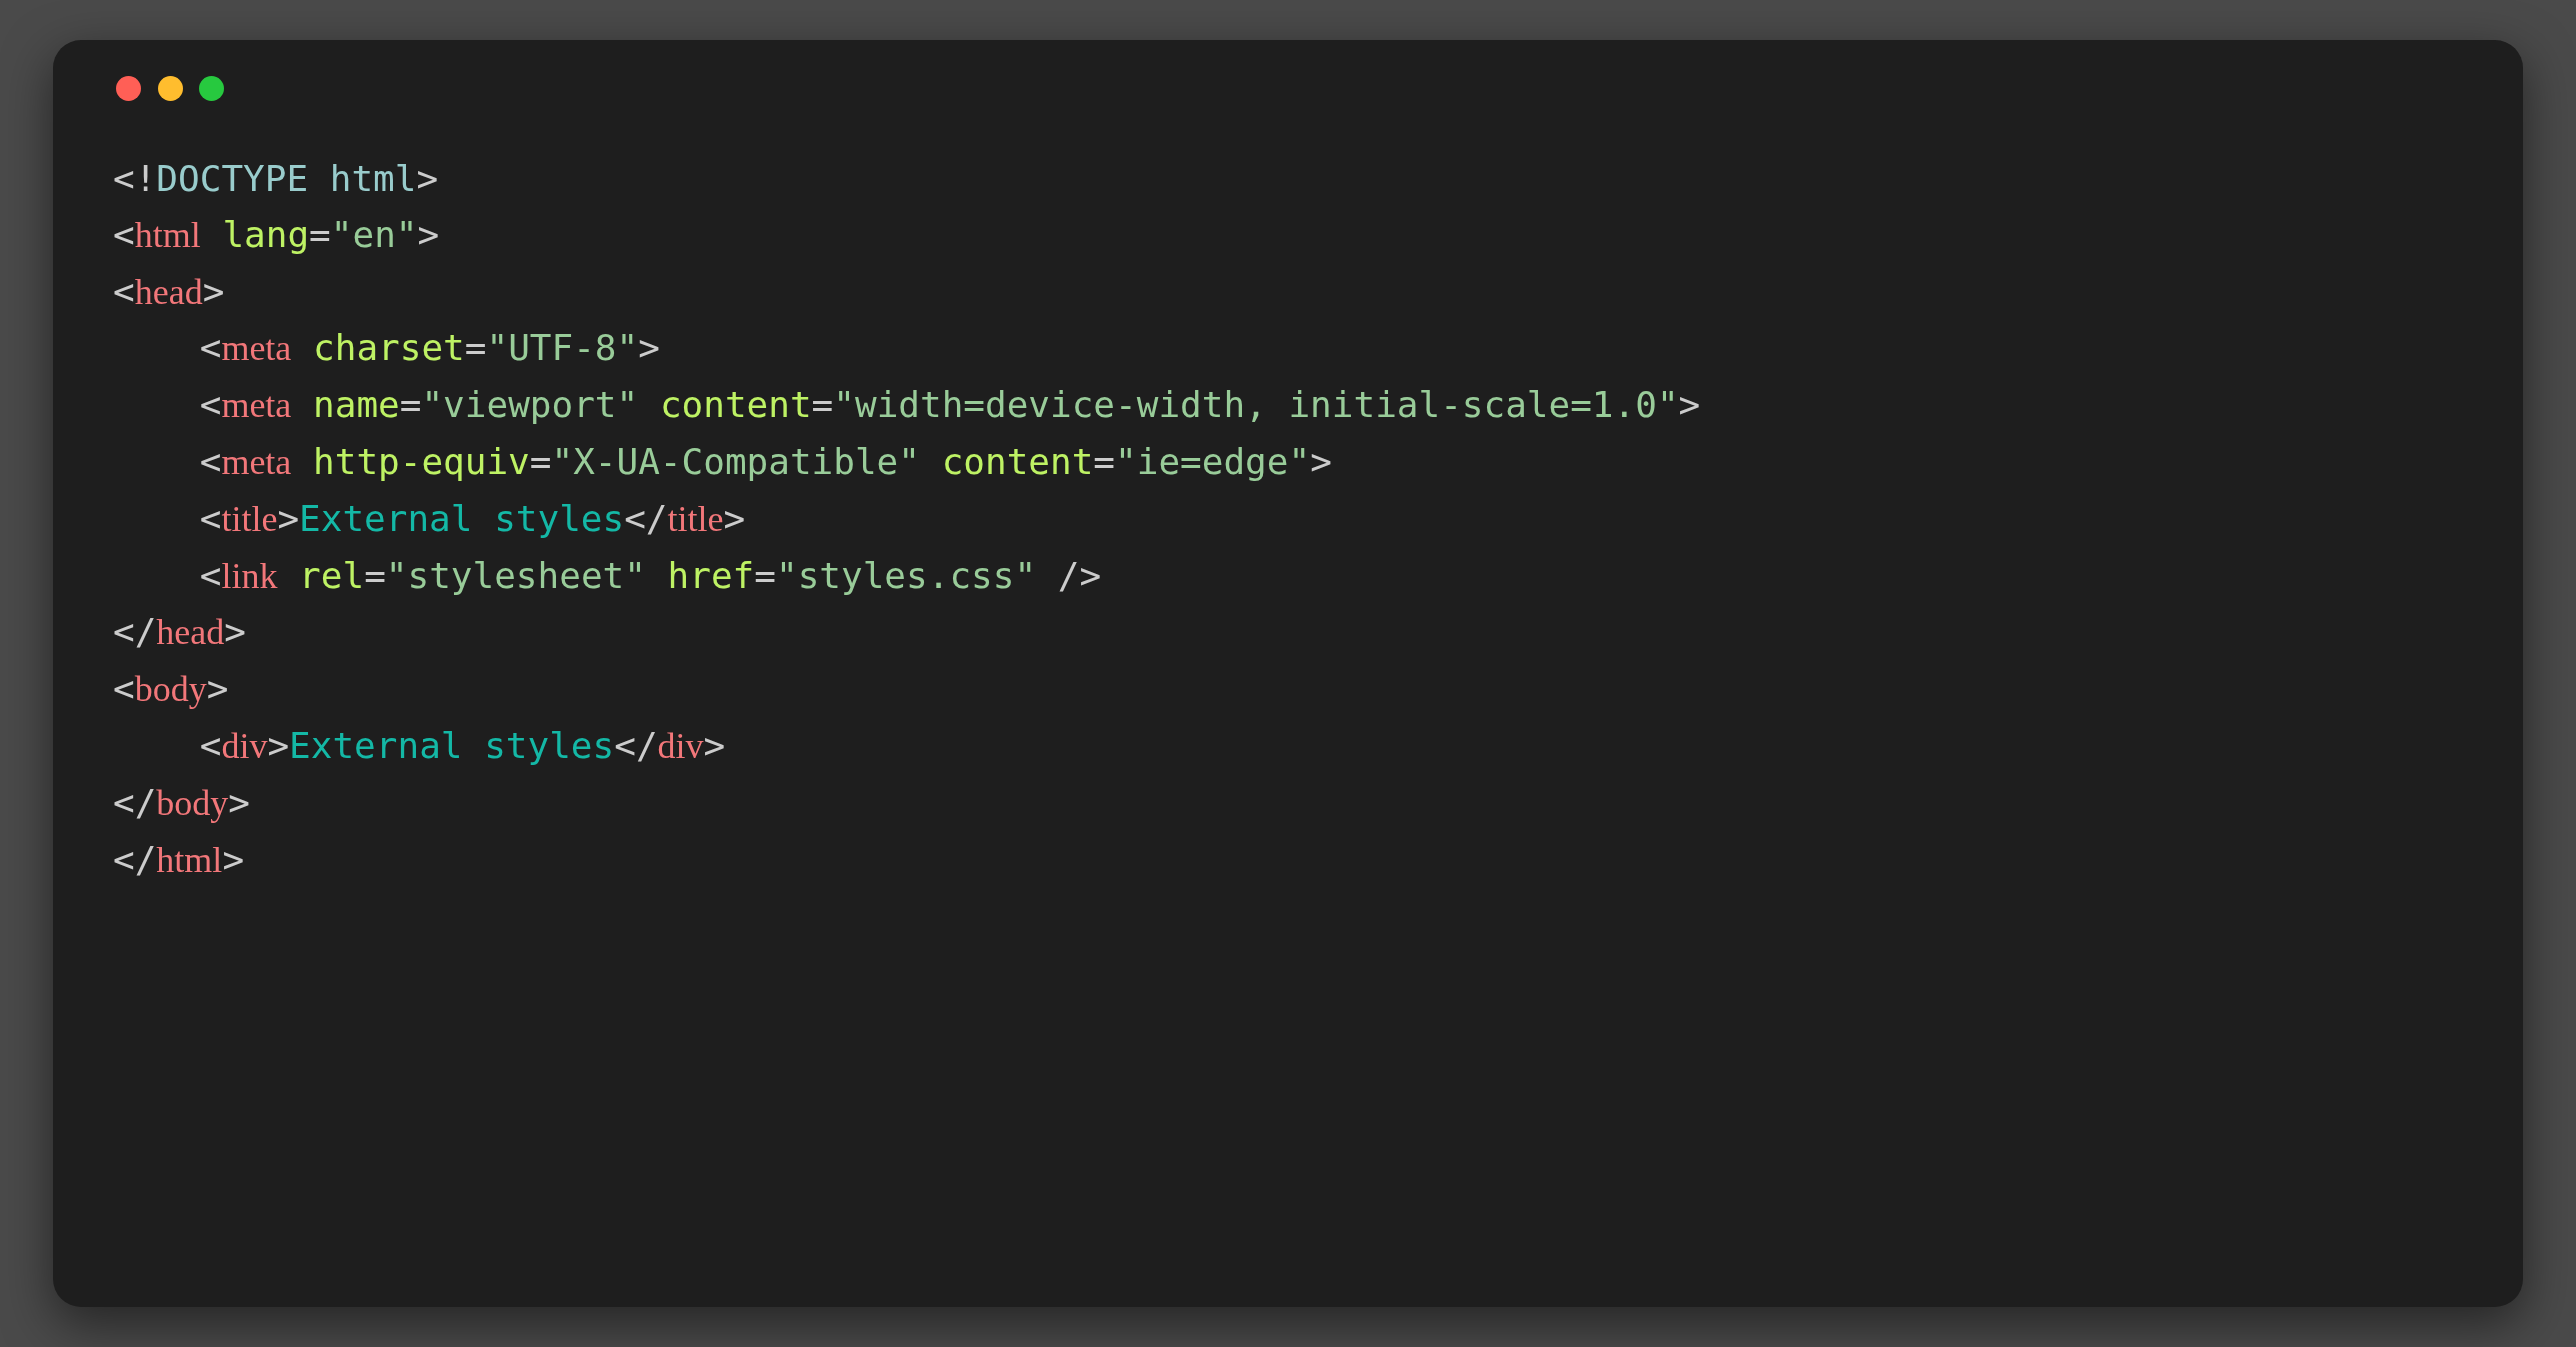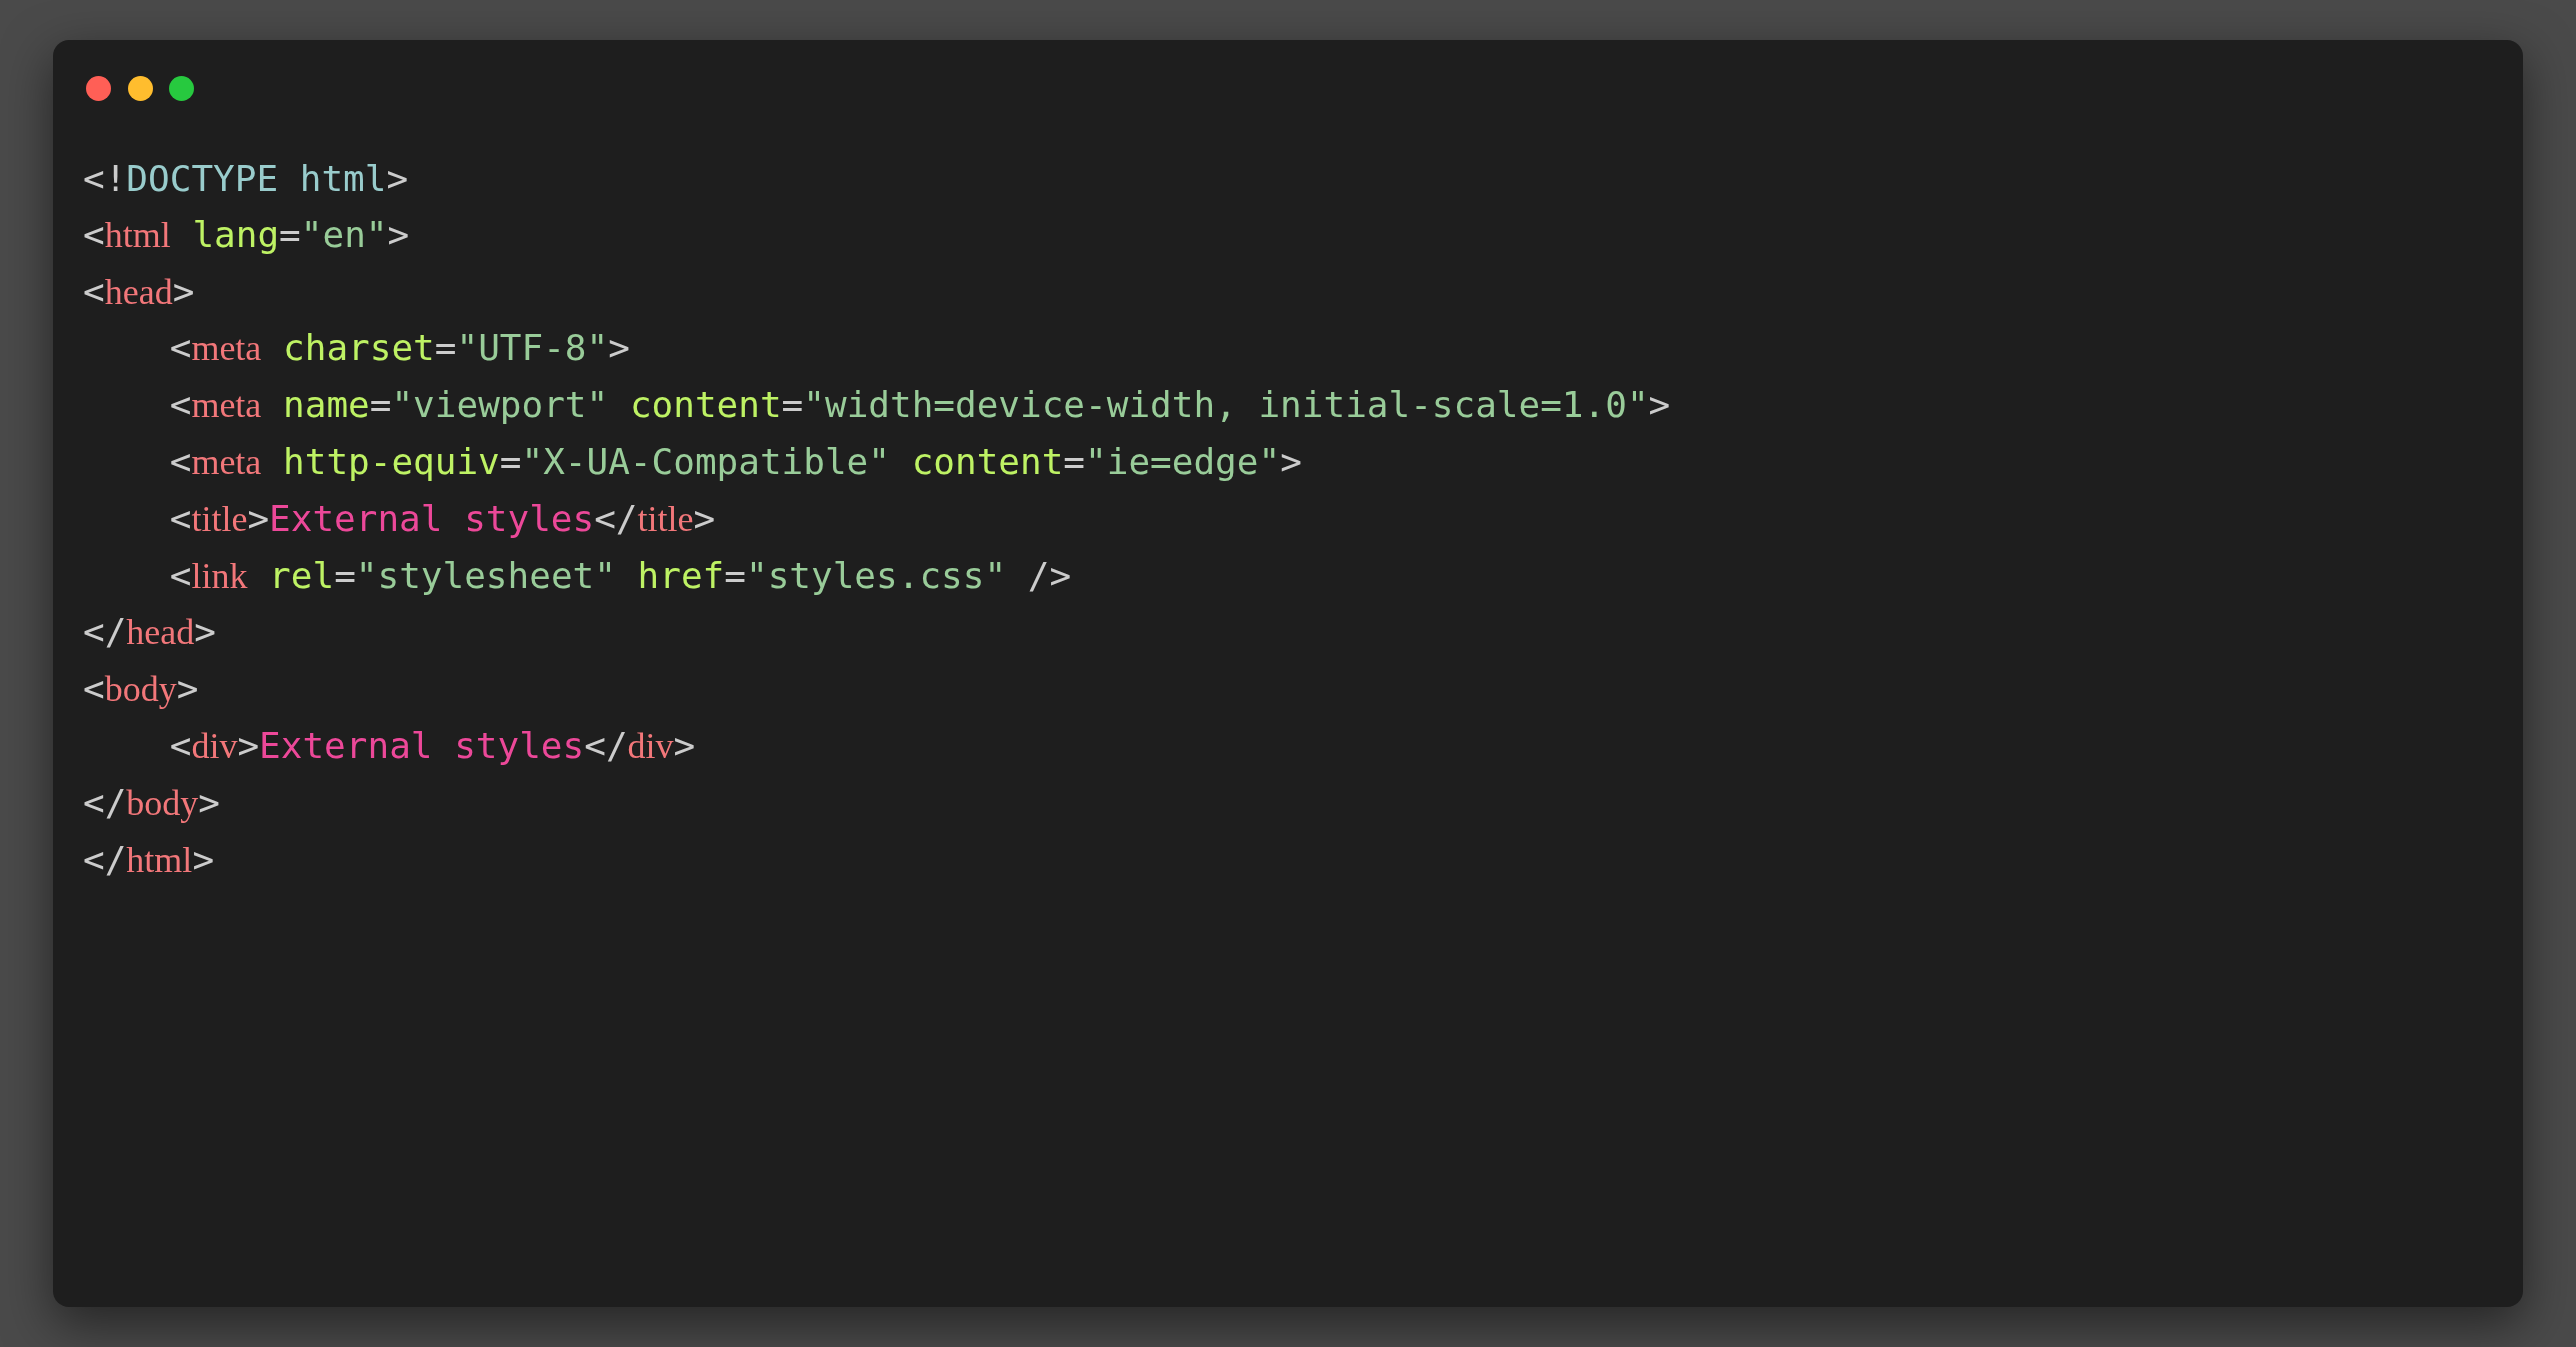--- a/index.html
+++ b/index.html
@@ -9,24 +9,24 @@
   }
   body {
     background: #4a4a4a;
     width: 2576px;
     height: 1347px;
     padding: 40px 53px;
     font-family: "SF Mono", "Monaco", "Menlo", "Consolas", monospace;
   }
   .window {
     background: #1e1e1e;
-    border-radius: 16px;
+    border-radius: 28px;
     width: 100%;
     height: 100%;
-    padding: 36px 40px 50px 30px;
+    padding: 36px 40px 50px 60px;
     box-shadow: 0 16.5px 50px rgba(0,0,0,0.5);
   }
   .traffic-lights {
     display: flex;
     gap: 16.5px;
     margin-bottom: 50px;
     margin-left: 3.3px;
   }
   .traffic-light {
     width: 25px;
@@ -40,21 +40,21 @@
     font-size: 36px;
     line-height: 1.55;
     color: #d4d4d4;
     white-space: pre;
     font-family: "SF Mono", "Monaco", "Menlo", "Consolas", monospace;
   }
   .punct { color: #cccccc; }
   .tag { color: #f2777a; font-family: Liberation Serif, serif; }
   .attr { color: #bef264; }
   .string { color: #99cc99; }
-  .text { color: #ec4899; }
+  .text { color: #14b8a6; }
   .doctype-word { color: #99cccc; }
 </style>
 </head>
 <body>
 
 <div class="window">
   <div class="traffic-lights">
     <div class="traffic-light tl-red"></div>
     <div class="traffic-light tl-yellow"></div>
     <div class="traffic-light tl-green"></div>

